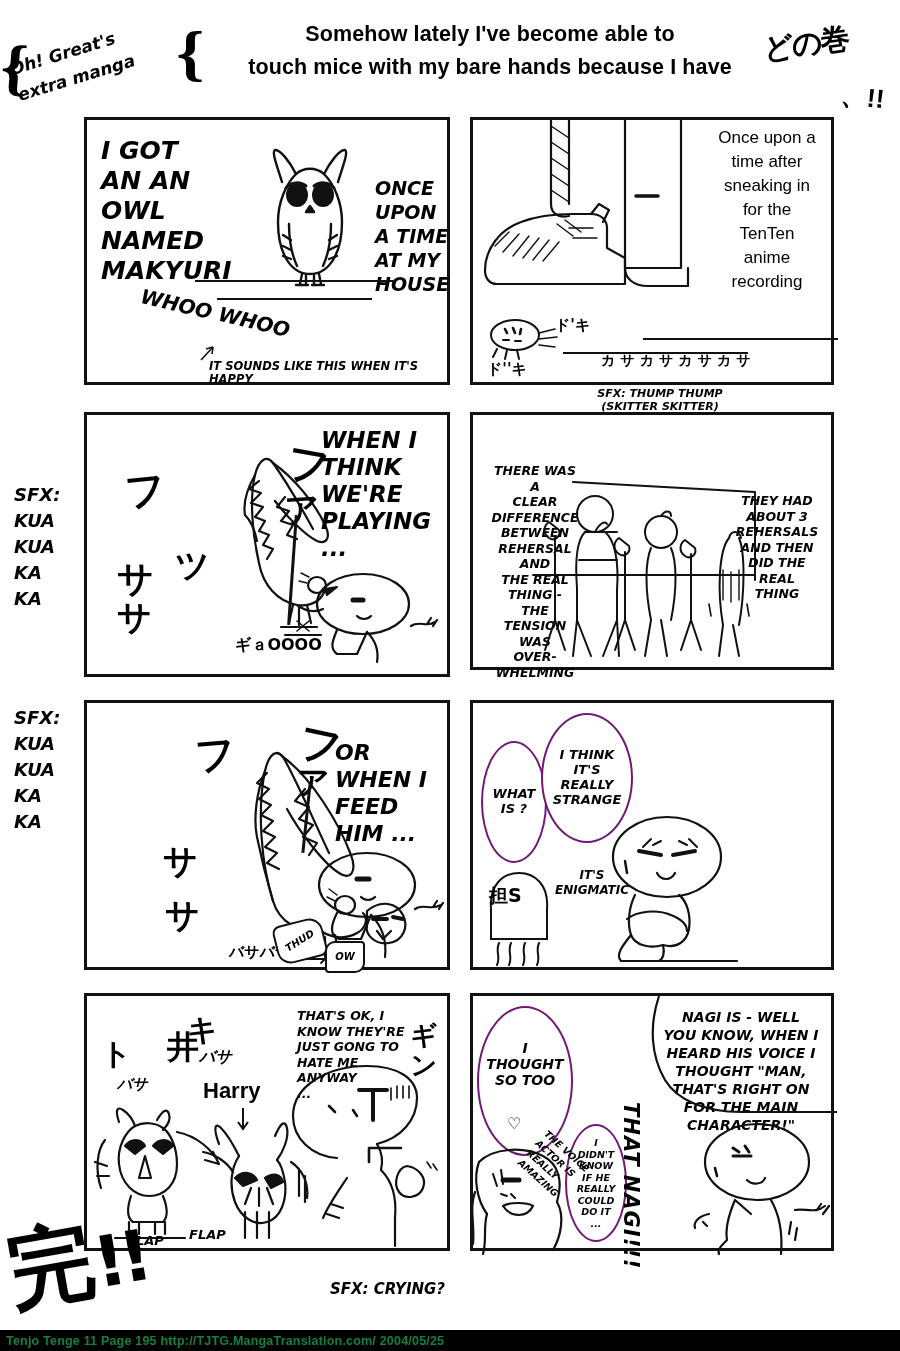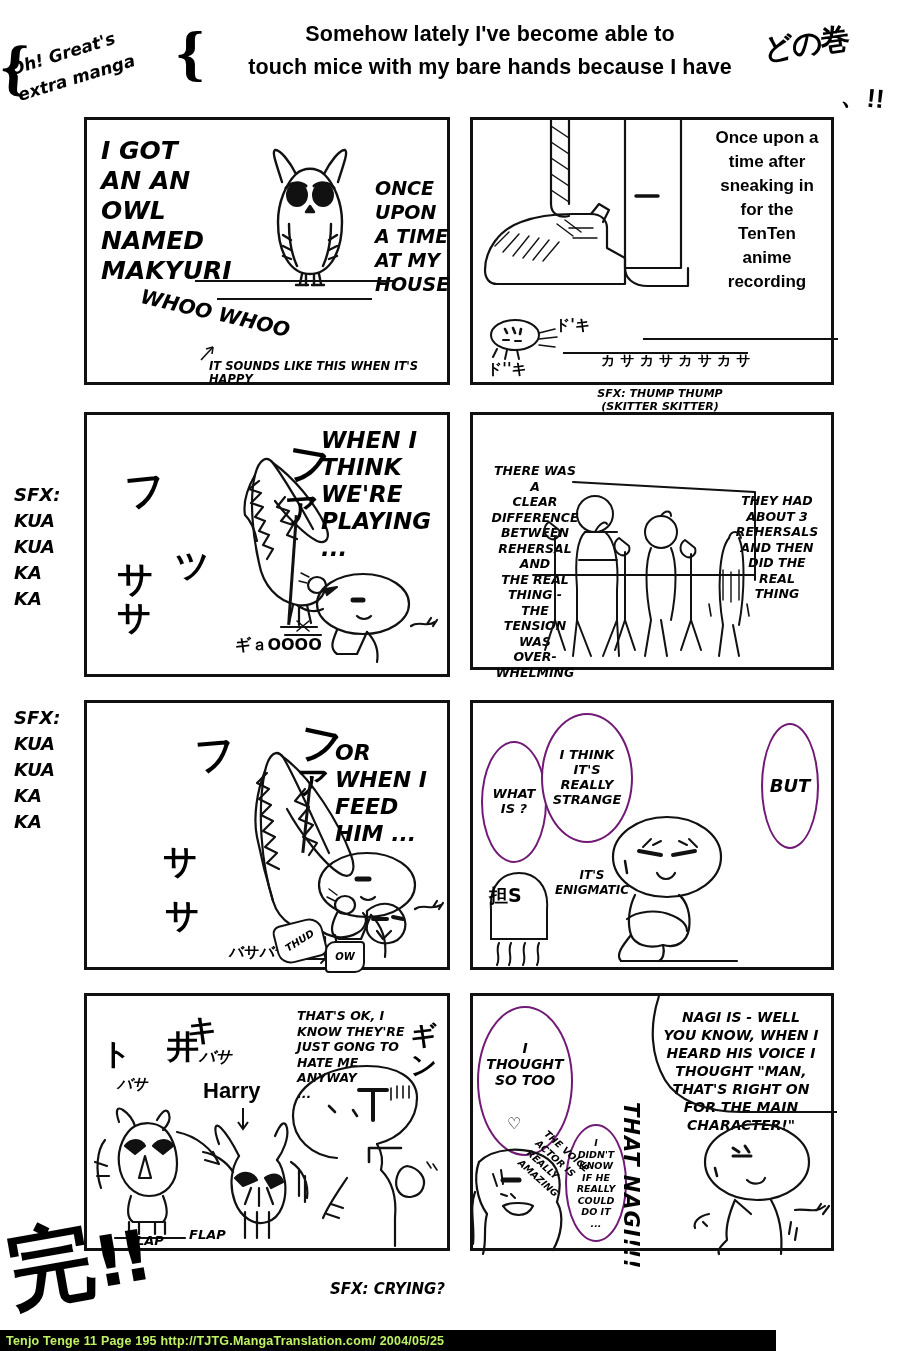--- a/index.html
+++ b/index.html
@@ -48,21 +48,21 @@
   }
   .p-text{position:absolute;white-space:pre-line;}
 
   
   .comic{
     font-family:"DejaVu Sans", sans-serif;
     font-weight:700;font-style:italic;
     text-transform:uppercase;
     line-height:1.12;
   }
-  .plain{font-family:"Liberation Sans", sans-serif;font-weight:700;font-style:normal;text-transform:none;}
+  .plain{font-family:"Liberation Sans", sans-serif;font-weight:400;font-style:normal;text-transform:none;}
 
   
   .sfx-side{
     position:absolute;font-family:"DejaVu Sans",sans-serif;
     font-weight:700;font-style:italic;font-size:18px;line-height:26px;
     text-transform:uppercase;
   }
   .sfx-caption{
     position:absolute;font-family:"DejaVu Sans",sans-serif;
     font-weight:700;font-style:italic;font-size:11px;line-height:13px;
@@ -79,22 +79,22 @@
     font-family:"DejaVu Sans",sans-serif;font-weight:700;font-style:italic;
     text-transform:uppercase;line-height:1.14;white-space:pre-line;
   }
 
   
   .line{position:absolute;background:#111;}
   svg{display:block;overflow:visible;}
 
   
   .footer{
-    position:absolute;left:0;bottom:0;width:776px;height:21px;
-    background:#000;color:#bef264;font-size:12.5px;font-weight:700;
+    position:absolute;left:0;bottom:0;width:900px;height:21px;
+    background:#000;color:#15803d;font-size:12.5px;font-weight:700;
     display:flex;align-items:center;padding-left:6px;box-sizing:border-box;
     letter-spacing:.2px;
   }
   .endmark{
     position:absolute;left:8px;top:1218px;
     font-size:86px;font-weight:900;line-height:86px;
     font-family:"DejaVu Sans",sans-serif;
     transform:rotate(-10deg);
   }
   .endmark b{font-size:70px;letter-spacing:-6px;}
@@ -402,23 +402,20 @@
     <div class="bubble" style="left:8px;top:38px;width:66px;height:122px;">
       <span class="btxt" style="font-size:13px;">WHAT
 IS ?</span>
     </div>
     <div class="bubble" style="left:68px;top:10px;width:92px;height:130px;">
       <span class="btxt" style="font-size:13px;">I THINK
 IT'S
 REALLY
 STRANGE</span>
     </div>
-    <div class="bubble" style="left:288px;top:20px;width:58px;height:126px;">
-      <span class="btxt" style="font-size:18px;">BUT</span>
-    </div>
 
     <div class="p-text comic" style="left:76px;top:165px;font-size:12px;line-height:15px;text-align:center;width:86px;">IT'S
 ENIGMATIC</div>
 
     <svg style="position:absolute;left:8px;top:160px;" width="76" height="108" viewBox="0 0 76 108">
       <g fill="none" stroke="#111" stroke-width="2" stroke-linecap="round">
         <path d="M10 46 C8 22 22 10 38 10 C54 10 68 22 66 46 L66 76 L10 76 Z"></path>
         <path d="M18 80 C14 88 20 94 16 102 M30 80 C26 88 32 94 28 102 M44 80 C40 88 46 94 42 102 M58 80 C54 88 60 94 56 102"></path>
       </g>
     </svg>

